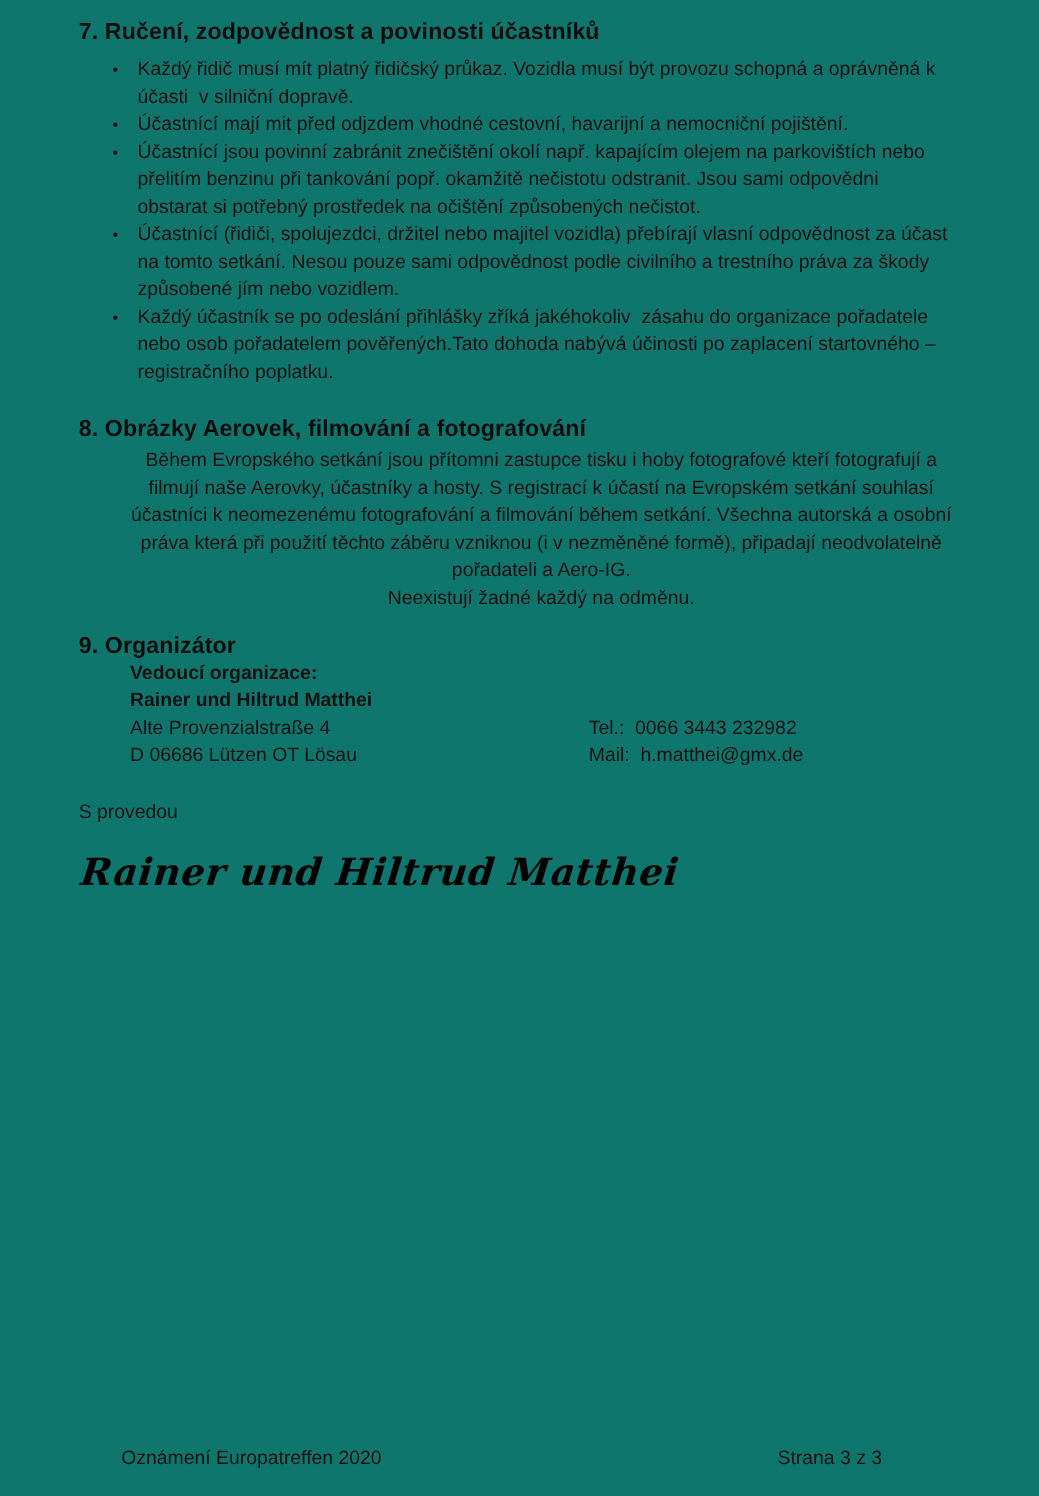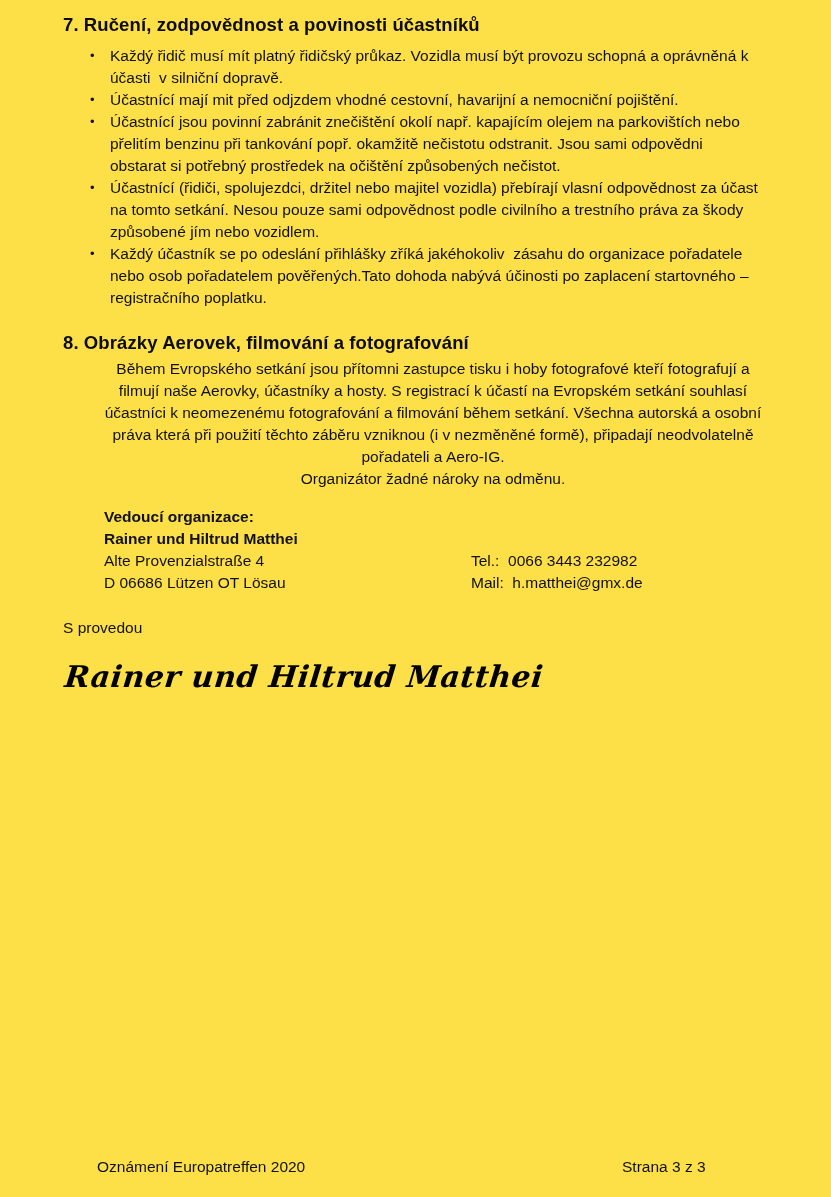--- a/index.html
+++ b/index.html
@@ -2,21 +2,21 @@
 <html lang="cs"><head>
 <meta charset="utf-8">
 <style>
   * { margin: 0; padding: 0; box-sizing: border-box; }
   html, body { background: #ffffff; }
   .page {
     position: relative;
     width: 831px;
     height: 1197px;
     margin: 0 auto;
-    background: #fde047;
+    background: #0f766e;
     font-family: "Liberation Sans", "DejaVu Sans", sans-serif;
     font-size: 15.5px;
     line-height: 22px;
     color: #111111;
     padding: 13px 62px 0 63px;
     overflow: hidden;
   }
   .bindtext { white-space: pre-wrap; }
 
   h2.sec-heading {
@@ -54,21 +54,20 @@
     text-align: center;
   }
 
   .sec9-heading { margin-top: 14px; }
   .sec9-intro {
     margin-top: 4px;
     padding-left: 34px;
   }
 
   .contact-block {
-    margin-top: 16px;
     padding-left: 41px;
   }
   .contact-block .bold-line { font-weight: 700; }
   .contact-row { position: relative; }
   .contact-right {
     position: absolute;
     left: 367px;
     top: 0;
     white-space: pre-wrap;
   }
@@ -130,23 +129,24 @@
       <span class="dot">•</span>
       <span class="bindtext">Každý účastník se po odeslání přihlášky zříká jakéhokoliv  zásahu do organizace pořadatele nebo osob pořadatelem pověřených.Tato dohoda nabývá účinosti po zaplacení startovného – registračního poplatku.</span>
     </li>
   </ul>
 
 
   <h2 class="sec-heading sec8-heading">8. Obrázky Aerovek, filmování a fotografování</h2>
 
   <div class="sec-body">
     <p class="bindtext">Během Evropského setkání jsou přítomni zastupce tisku i hoby fotografové kteří fotografují a filmují naše Aerovky, účastníky a hosty. S registrací k účastí na Evropském setkání souhlasí účastníci k neomezenému fotografování a filmování během setkání. Všechna autorská a osobní práva která při použití těchto záběru vzniknou (i v nezměněné formě), připadají neodvolatelně pořadateli a Aero-IG.</p>
-    <p class="bindtext">Organizátor žadné nároky na odměnu.</p>
+    <p class="bindtext">Neexistují žadné každý na odměnu.</p>
   </div>
 
+  <h2 class="sec-heading sec9-heading">9. Organizátor</h2>
 
 
   <div class="contact-block">
     <div class="bold-line bindtext">Vedoucí organizace:</div>
     <div class="bold-line bindtext">Rainer und Hiltrud Matthei</div>
     <div class="contact-row">
       <span class="bindtext">Alte Provenzialstraße 4</span>
       <span class="contact-right bindtext">Tel.:  0066 3443 232982</span>
     </div>
     <div class="contact-row">

